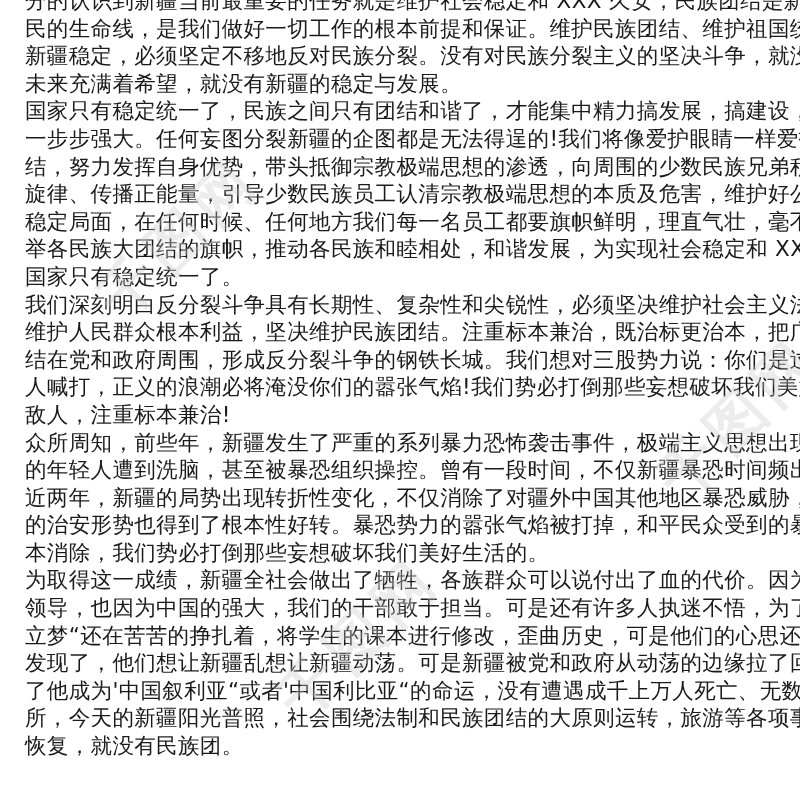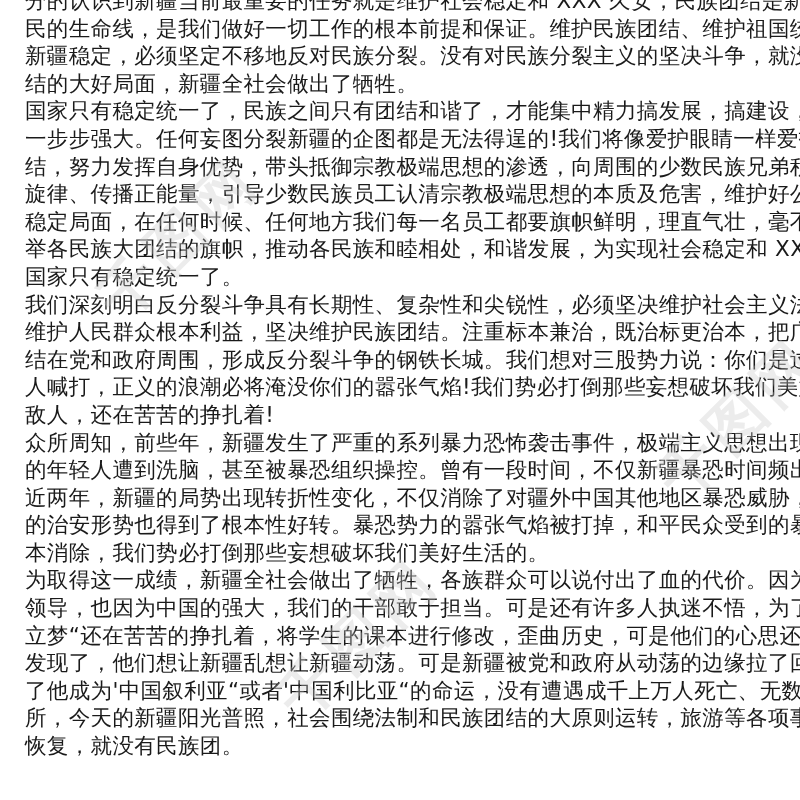--- a/index.html
+++ b/index.html
@@ -48,37 +48,37 @@
   .wm3 { left: 640px; top: 380px; }
 </style>
 </head>
 <body>
 
 <div class="page">
   <div class="paragraph">
     <span class="line">分的认识到新疆当前最重要的任务就是维护社会稳定和 XXX 久安，民族团结是新疆各族人</span>
     <span class="line">民的生命线，是我们做好一切工作的根本前提和保证。维护民族团结、维护祖国统一、维护</span>
     <span class="line">新疆稳定，必须坚定不移地反对民族分裂。没有对民族分裂主义的坚决斗争，就没有民族团</span>
-    <span class="line">结的大好局面，新疆全社会做出了牺牲。</span>
+    <span class="line">未来充满着希望，就没有新疆的稳定与发展。</span>
   </div>
   <div class="paragraph">
     <span class="line">国家只有稳定统一了，民族之间只有团结和谐了，才能集中精力搞发展，搞建设，国家才能</span>
     <span class="line">一步步强大。任何妄图分裂新疆的企图都是无法得逞的!我们将像爱护眼睛一样爱护民族团</span>
     <span class="line">结，努力发挥自身优势，带头抵御宗教极端思想的渗透，向周围的少数民族兄弟积极弘扬主</span>
     <span class="line">旋律、传播正能量，引导少数民族员工认清宗教极端思想的本质及危害，维护好公司的和谐</span>
     <span class="line">稳定局面，在任何时候、任何地方我们每一名员工都要旗帜鲜明，理直气壮，毫不动摇，高</span>
     <span class="line">举各民族大团结的旗帜，推动各民族和睦相处，和谐发展，为实现社会稳定和 XXX 久安总</span>
     <span class="line">国家只有稳定统一了。</span>
   </div>
   <div class="paragraph">
     <span class="line">我们深刻明白反分裂斗争具有长期性、复杂性和尖锐性，必须坚决维护社会主义法制，坚决</span>
     <span class="line">维护人民群众根本利益，坚决维护民族团结。注重标本兼治，既治标更治本，把广大群众团</span>
     <span class="line">结在党和政府周围，形成反分裂斗争的钢铁长城。我们想对三股势力说：你们是过街老鼠人</span>
     <span class="line">人喊打，正义的浪潮必将淹没你们的嚣张气焰!我们势必打倒那些妄想破坏我们美好生活的</span>
-    <span class="line">敌人，还在苦苦的挣扎着!</span>
+    <span class="line">敌人，注重标本兼治!</span>
   </div>
   <div class="paragraph">
     <span class="line">众所周知，前些年，新疆发生了严重的系列暴力恐怖袭击事件，极端主义思想出现蔓延，有</span>
     <span class="line">的年轻人遭到洗脑，甚至被暴恐组织操控。曾有一段时间，不仅新疆暴恐时间频出，少数暴</span>
   </div>
   <div class="paragraph">
     <span class="line">近两年，新疆的局势出现转折性变化，不仅消除了对疆外中国其他地区暴恐威胁，疆内全境</span>
     <span class="line">的治安形势也得到了根本性好转。暴恐势力的嚣张气焰被打掉，和平民众受到的暴恐威胁基</span>
     <span class="line">本消除，我们势必打倒那些妄想破坏我们美好生活的。</span>
   </div>

